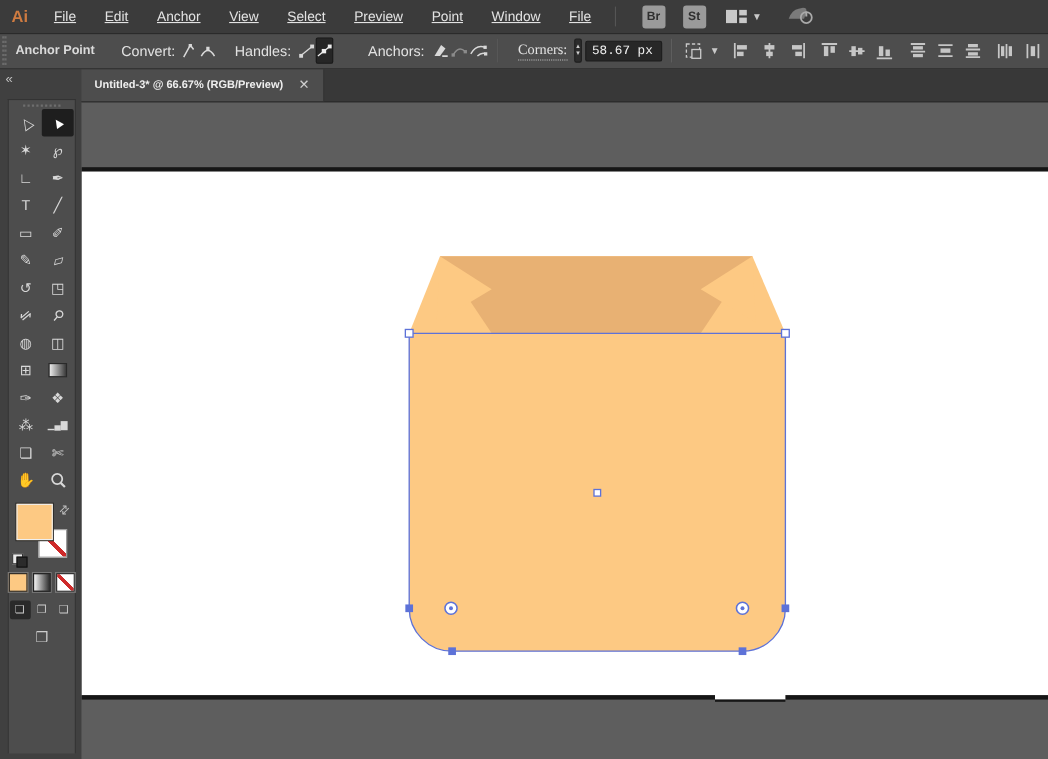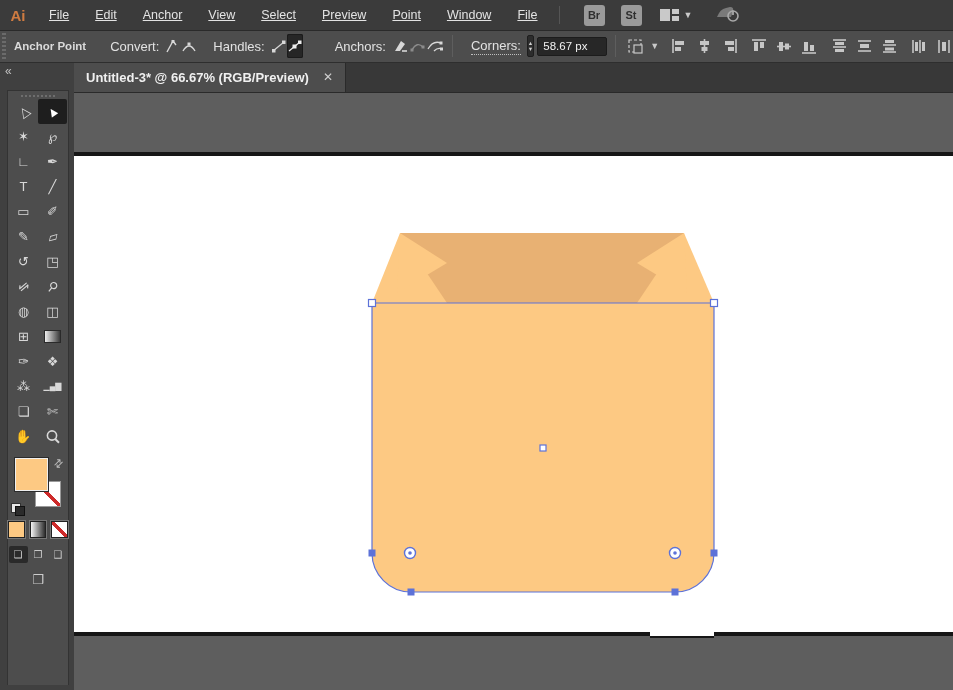--- a/index.html
+++ b/index.html
@@ -20,35 +20,35 @@
   #controlbar{position:absolute;left:0;top:30px;width:953px;height:32px;background:#4D4D4D;
     display:flex;align-items:center;z-index:29;border-bottom:1px solid #2E2E2E;color:#DADADA;}
   #controlbar .grip{width:10px;height:26px;margin-left:2px;border-left:2px dotted #6B6B6B;border-right:2px dotted #6B6B6B;}
   .cb-label{font-size:13px;color:#E2E2E2;margin:0 6px 0 10px;white-space:nowrap;}
   .cb-title{font-size:11.5px;font-weight:bold;margin-left:8px;white-space:nowrap;}
   .cb-btn{width:24px;height:24px;display:flex;align-items:center;justify-content:center;border-radius:2px;}
   .cb-btn.pressed{background:#262626;box-shadow:inset 0 0 0 1px #1B1B1B;}
   .cb-btn.disabled{opacity:.45;}
   .cb-btn svg{display:block;}
   #controlbar .vsep{width:1px;height:22px;background:#3A3A3A;border-right:1px solid #5E5E5E;margin:0 8px;}
-  #corners-label{border-bottom:1px dotted #BFBFBF;padding-bottom:1px;}
+  #corners-label{border-bottom:1px dotted #BFBFBF;padding-bottom:1px;font-family:Liberation Serif, serif;}
   #corner-stepper{width:13px;height:20px;background:#2C2C2C;border:1px solid #1E1E1E;border-radius:2px;
     display:flex;flex-direction:column;align-items:center;justify-content:center;color:#CFCFCF;font-size:5.5px;line-height:6px;margin-right:3px;}
   #corners-input{width:58px;height:17px;background:#272727;border:1px solid #1C1C1C;border-radius:2px;
-    color:#F0F0F0;font-size:11.5px;font-family:Liberation Sans, sans-serif;padding:0 5px;}
+    color:#F0F0F0;font-size:11.5px;font-family:Liberation Mono, monospace;padding:0 5px;}
   #transform-btn{display:flex;align-items:center;gap:4px;margin-left:2px;}
   #transform-btn .chev{color:#C9C9C9;font-size:9px;}
   .align-group{display:flex;gap:6px;margin-left:11px;}
   .align-btn{width:19px;height:18px;display:flex;align-items:center;justify-content:center;}
   
   #tabbar{position:absolute;left:74px;top:62px;width:879px;height:30px;background:#383838;z-index:28;
     border-bottom:1px solid #2A2A2A;display:flex;}
   #doc-tab{height:30px;background:#4D4D4D;display:flex;align-items:center;padding:0 12px;gap:14px;
     border-right:1px solid #2A2A2A;}
-  #doc-tab .tab-label{color:#F0F0F0;font-size:13px;font-weight:bold;white-space:nowrap;}
+  #doc-tab .tab-label{color:#F0F0F0;font-size:10px;font-weight:bold;white-space:nowrap;}
   #doc-tab .tab-close{color:#CFCFCF;font-size:12px;font-weight:bold;}
   
   #toolcol{position:absolute;left:0;top:62px;width:74px;height:628px;background:#404040;z-index:27;}
   #panel-collapse{position:absolute;left:5px;top:2px;color:#C2C2C2;font-size:12px;}
   #toolpanel{position:absolute;left:7px;top:28px;width:60px;height:594px;background:#4D4D4D;
     border:1px solid #333;border-bottom:none;}
   #tool-grip{width:34px;margin:4px auto 2px auto;border-top:2px dotted #6E6E6E;height:0;}
   #toolgrid{display:grid;grid-template-columns:29px 29px;justify-content:center;}
   .tool-cell{width:29px;height:25px;display:flex;align-items:center;justify-content:center;
     color:#D8D8D8;font-size:13px;position:relative;}

